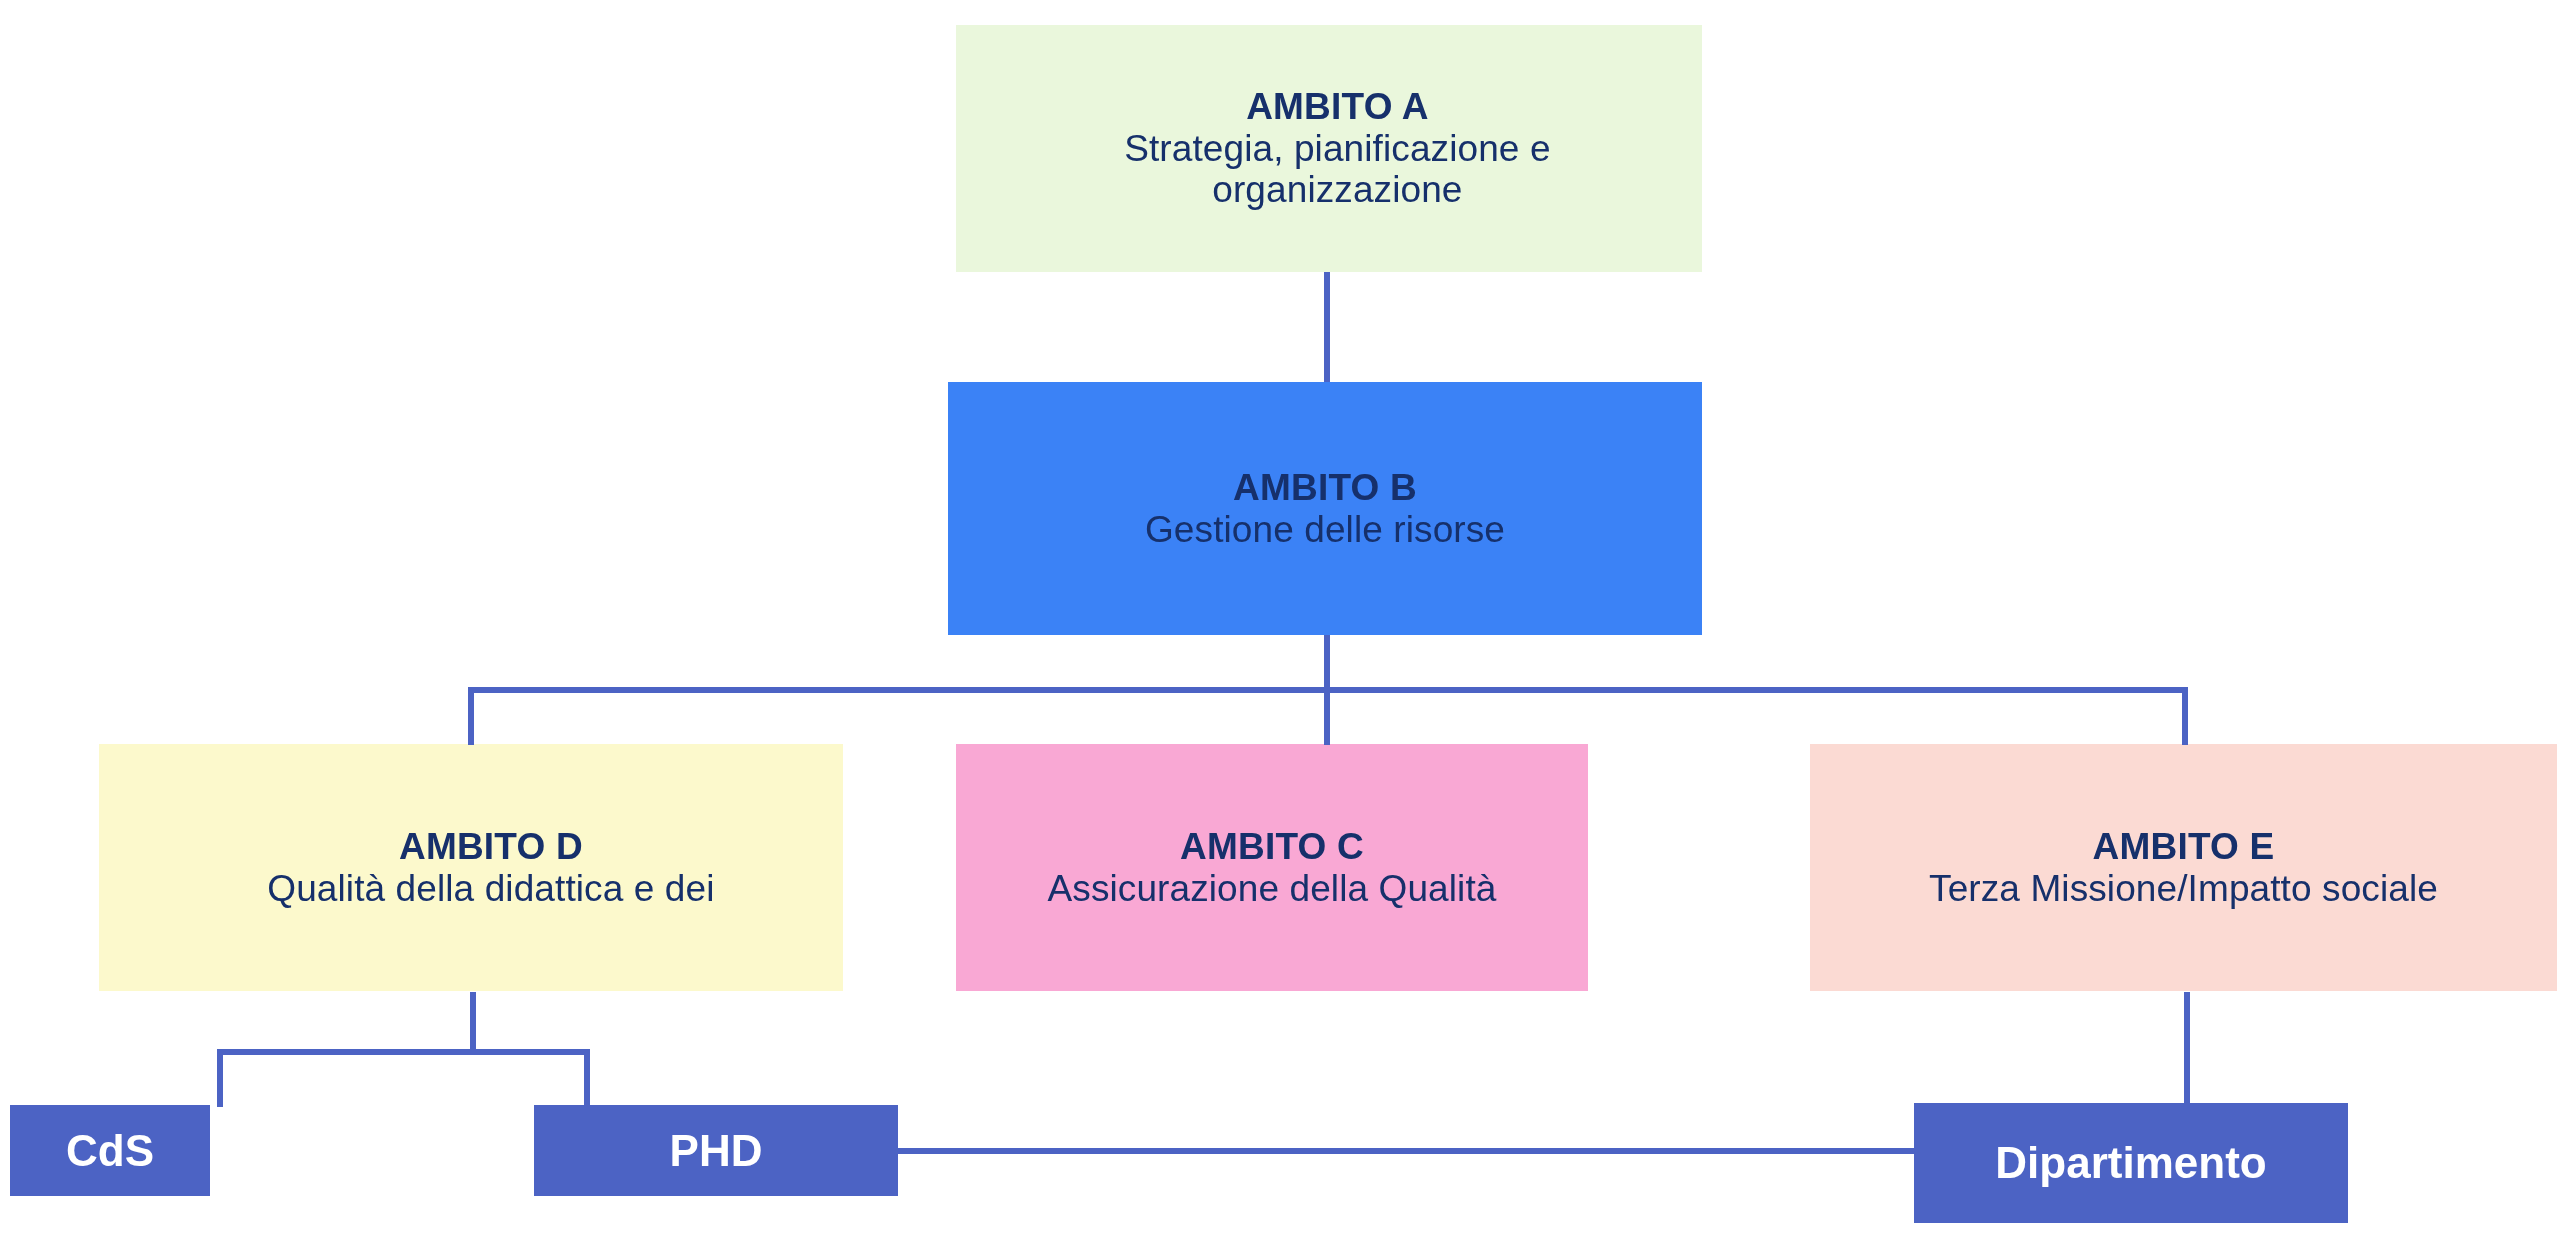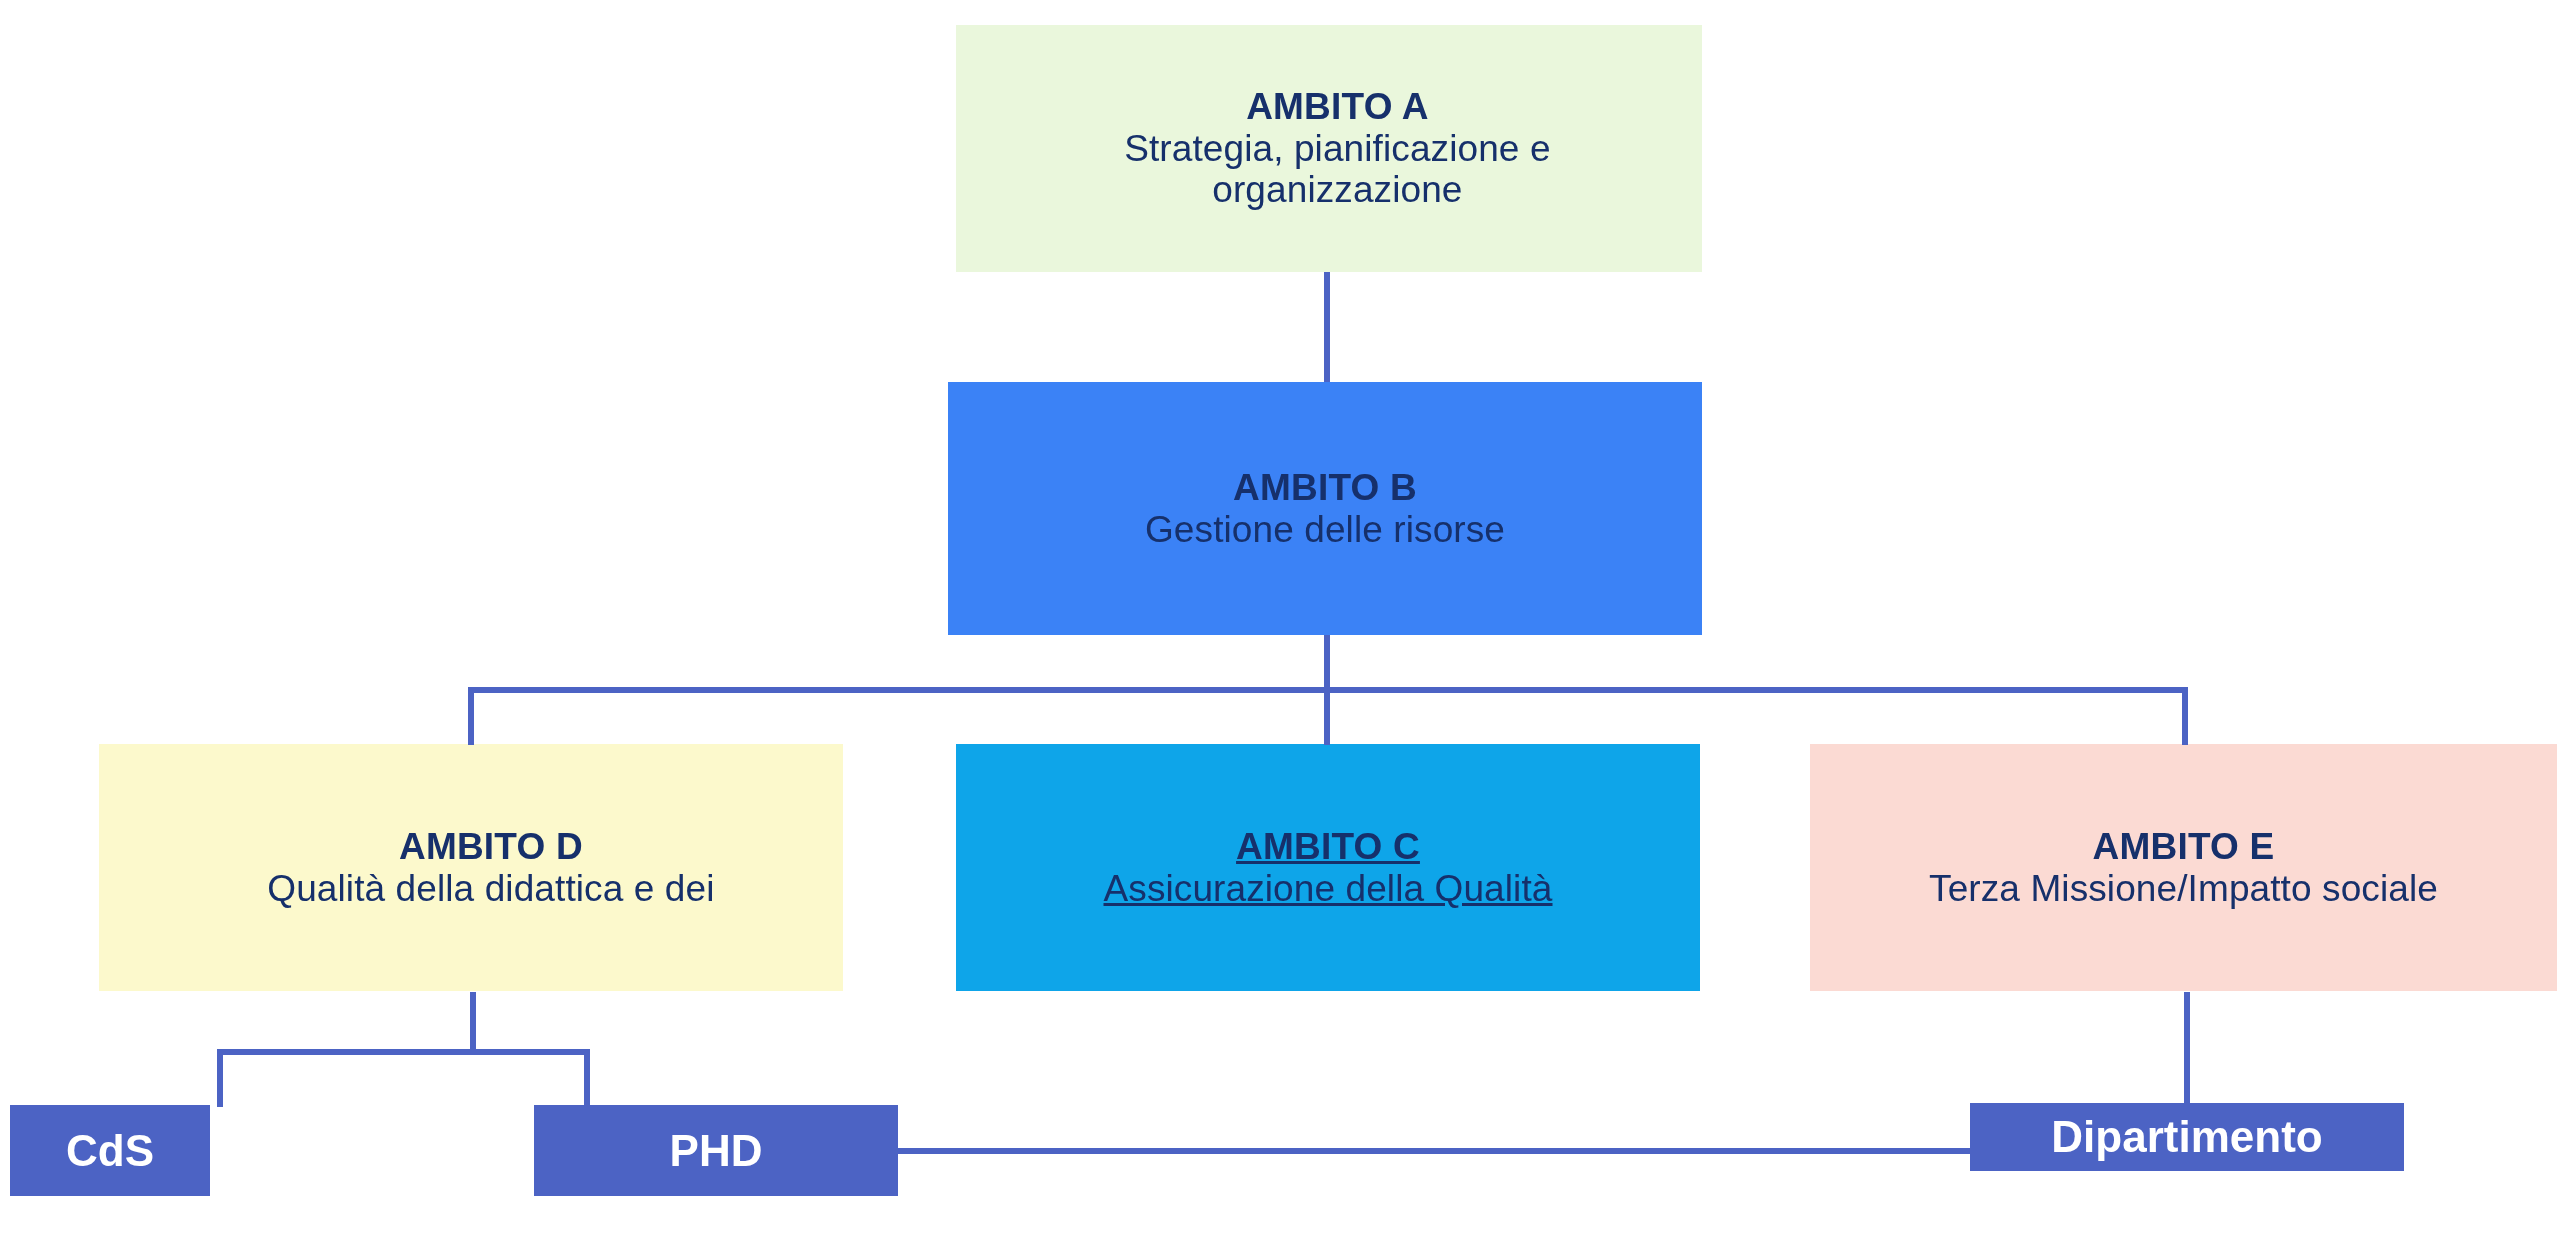--- a/index.html
+++ b/index.html
@@ -50,23 +50,22 @@
   .ambito-b {
     left: 948px; top: 382px; width: 754px; height: 253px;
     background: #3b82f6;
   }
   .ambito-d {
     left: 99px; top: 744px; width: 744px; height: 247px;
     background: #FCF9CC;
     padding-left: 48px;
   }
   .ambito-c {
-    left: 956px; top: 744px; width: 744px; height: 247px;
-    background: #0ea5e9;
-    text-decoration: underline;
+    left: 956px; top: 744px; width: 632px; height: 247px;
+    background: #f9a8d4;
   }
   .ambito-e {
     left: 1810px; top: 744px; width: 747px; height: 247px;
     background: #FBDAD3;
   }
 
   
   .leaf {
     position: absolute;
     box-sizing: border-box;
@@ -74,21 +73,21 @@
     align-items: center;
     justify-content: center;
     background: #4C63C4;
     color: #FFFFFF;
     font-weight: bold;
     font-size: 44px;
     z-index: 4;
   }
   .leaf-cds { left: 10px;   top: 1105px; width: 200px; height: 91px; }
   .leaf-phd { left: 526px;  top: 1105px; width: 364px; height: 91px; margin-left: 8px; }
-  .leaf-dip { left: 1970px; top: 1103px; width: 434px; height: 68px; }
+  .leaf-dip { left: 1914px; top: 1103px; width: 434px; height: 120px; }
 
   
   .line {
     position: absolute;
     background: #4C63C4;
     z-index: 1;
   }
   .line-v { width: 5.8px; }
   .line-h { height: 5.8px; }
 

